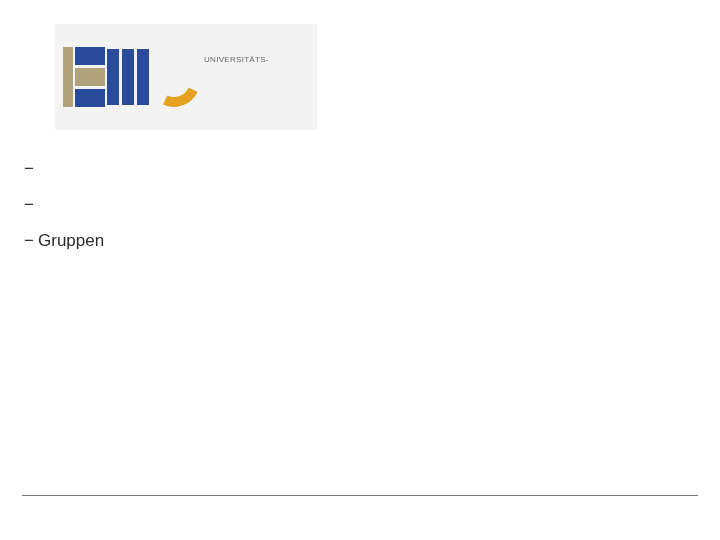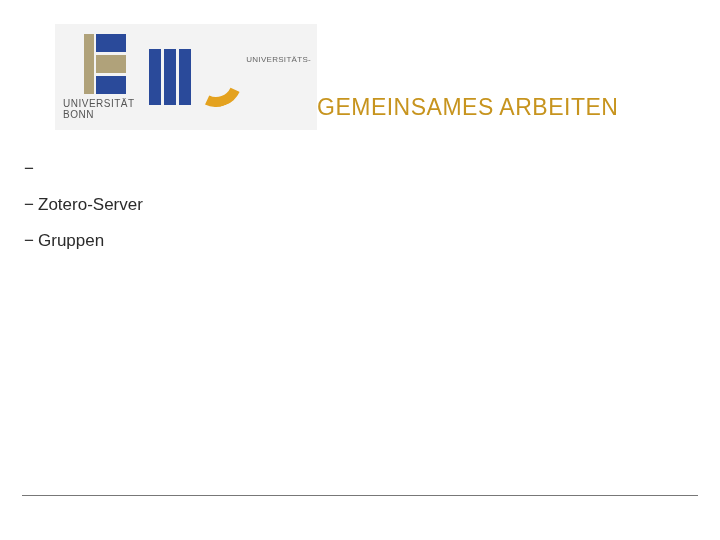--- a/index.html
+++ b/index.html
@@ -154,45 +154,42 @@
   <div class="logo-block">
     <div class="uni-bonn">
       <div class="bonn-mark">
         <div class="bar1"></div>
         <div class="stack">
           <div class="cell"></div>
           <div class="cell mid"></div>
           <div class="cell"></div>
         </div>
       </div>
-      <div class="uni-bonn-label">UNIVERSITÄT BONN</div>
     </div>
 
     <div class="ulb-mark">
       <div class="ulb-bars">
         <div class="b"></div>
           <div class="b"></div>
           <div class="b"></div>
       </div>
       <div class="ulb-swoosh"></div>
       <div class="ulb-text">
         <span>UNIVERSITÄTS-</span>
       </div>
     </div>
   </div>
 
-  <div class="slide-title">GEMEINSAMES ARBEITEN</div>
 
   <div class="bullets">
     <div class="item">
       <span class="dash">−</span>
     </div>
     <div class="item">
       <span class="dash">−</span>
-      <span>Zotero-Server</span>
     </div>
     <div class="item">
       <span class="dash">−</span>
       <span>Gruppen</span>
     </div>
   </div>
 
   <div class="footer-rule"></div>
 </div>
 

